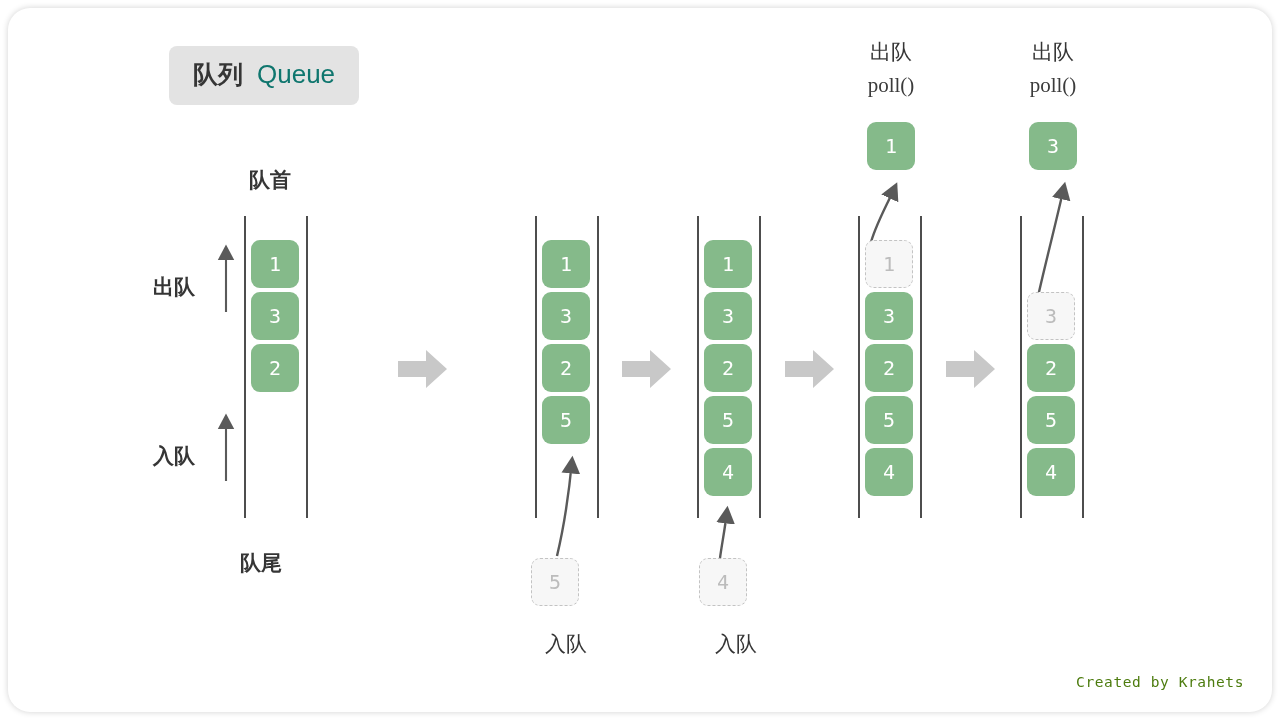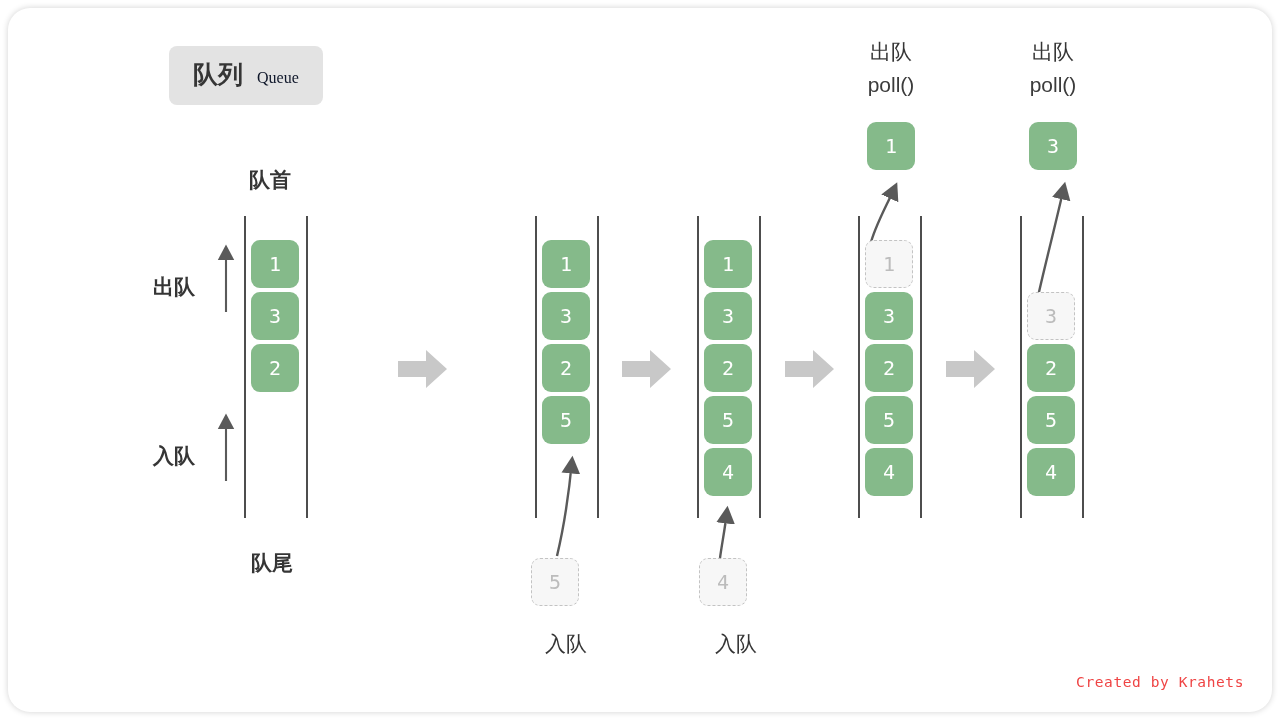--- a/index.html
+++ b/index.html
@@ -38,23 +38,23 @@
     gap: 14px;
     white-space: nowrap;
   }
   .title-cn {
     font-size: 25px;
     font-weight: bold;
     color: #353535;
     font-family: "Liberation Sans", "DejaVu Sans", sans-serif;
   }
   .title-en {
-    font-size: 16px;
-    color: #0f172a;
-    font-family: Liberation Serif, serif;
+    font-size: 26px;
+    color: #0f766e;
+    font-family: Liberation Sans, sans-serif;
   }
 
   
   .cn-label {
     position: absolute;
     font-size: 21px;
     font-weight: bold;
     color: #353535;
     white-space: nowrap;
     font-family: "Liberation Sans", "DejaVu Sans", sans-serif;
@@ -68,21 +68,21 @@
   .op-label .cn {
     display: block;
     font-size: 21px;
     color: #353535;
     font-family: "Liberation Sans", "DejaVu Sans", sans-serif;
   }
   .op-label .code {
     display: block;
     font-size: 21px;
     color: #3b3b3b;
-    font-family: Liberation Sans, sans-serif;
+    font-family: Liberation Serif, serif;
   }
   .op-label .code .arg { color: #3f9142; font-weight: bold; }
 
   
   .col { position: absolute; }
   .rail {
     position: absolute;
     width: 1.6px;
     background: #4d4d4d;
   }
@@ -113,38 +113,38 @@
 
   
   .motion { position: absolute; overflow: visible; }
 
   
   .credit {
     position: absolute;
     right: 28px;
     bottom: 22px;
     font-size: 14.5px;
-    color: #ef4444;
+    color: #4d7c0f;
     letter-spacing: 0.6px;
     font-family: "DejaVu Sans Mono", "Liberation Mono", monospace;
     white-space: nowrap;
   }
 </style>
 </head>
 <body>
 
 <div class="card">
 
   <div class="title-chip">
     <span class="title-cn">队列</span>
     <span class="title-en">Queue</span>
   </div>
 
   <div class="cn-label" style="left:241px; top:158px;">队首</div>
-  <div class="cn-label" style="left:243px; top:541px;">队尾</div>
+  <div class="cn-label" style="left:232px; top:541px;">队尾</div>
 
   <div class="cn-label" style="left:145px; top:265px;">出队</div>
   <div class="cn-label" style="left:145px; top:434px;">入队</div>
 
   <svg class="motion" style="left:205px; top:233px;" width="26" height="72" viewBox="0 0 26 72">
     <defs>
       <marker id="tipThin" markerWidth="9" markerHeight="9" refX="5.2" refY="4.5" orient="auto">
         <path d="M0,0.6 L7.4,4.5 L0,8.4 z" fill="#5a5a5a"></path>
       </marker>
     </defs>

